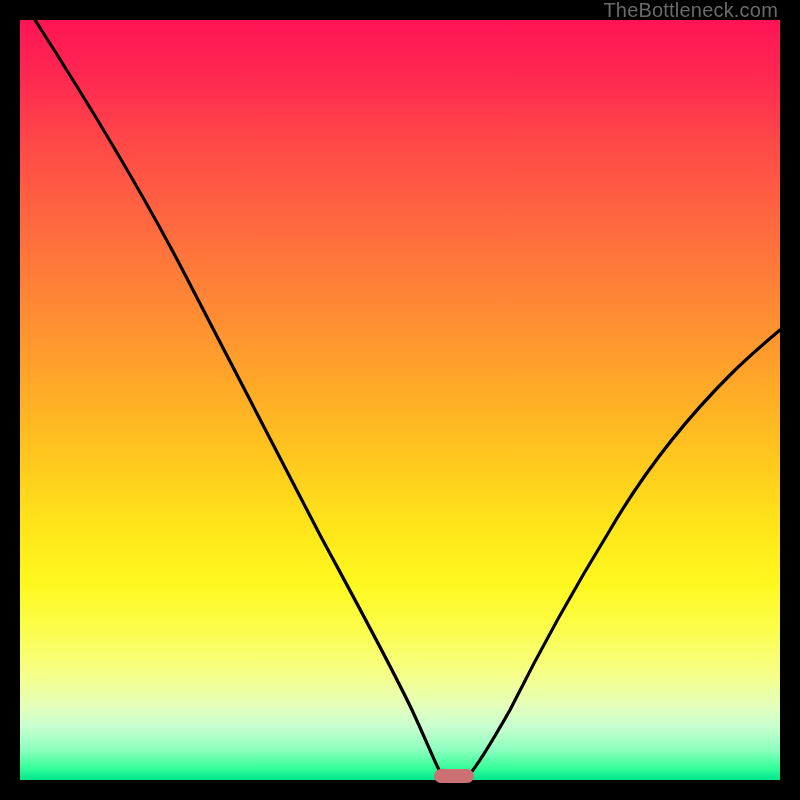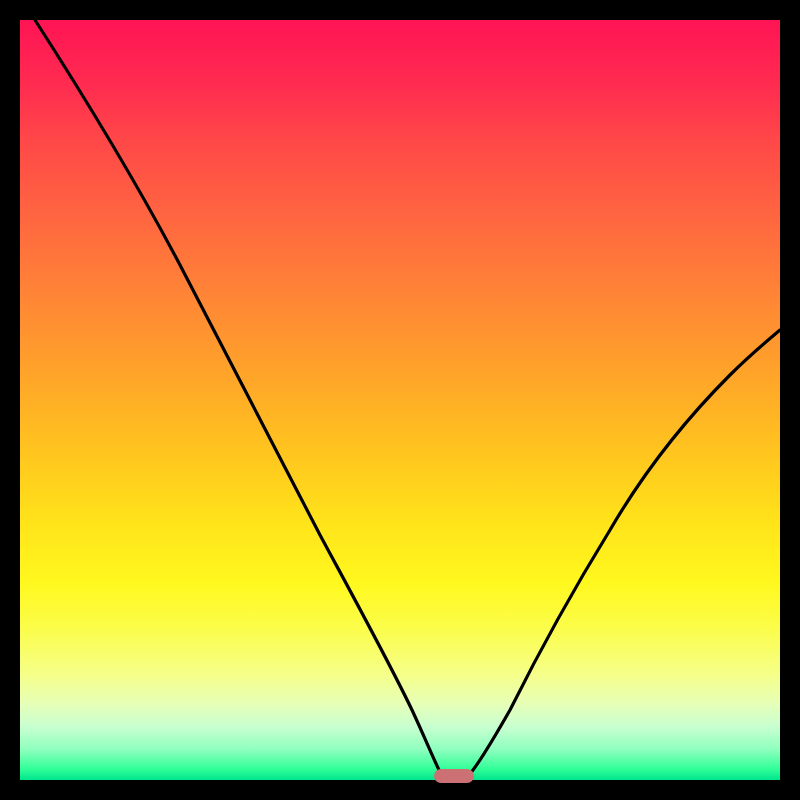--- a/index.html
+++ b/index.html
@@ -86,14 +86,15 @@
                C 456 748, 470 725, 490 690
                C 515 640, 550 575, 590 510
                C 625 450, 665 400, 710 355
                C 730 335, 748 320, 760 310" fill="none" stroke="#000" stroke-width="3.2" stroke-linecap="round"></path>
     </svg>
 
     <div class="marker" style="left:414px; top:749px;"></div>
 
   </div>
 
+  <div class="attribution">TheBottleneck.com</div>
 
 </div>
 
 </body></html>

